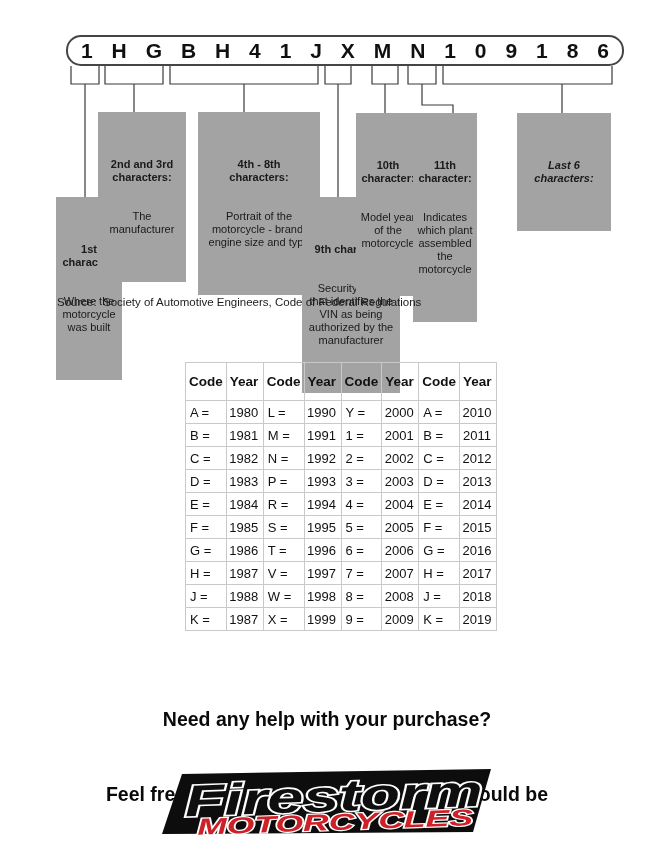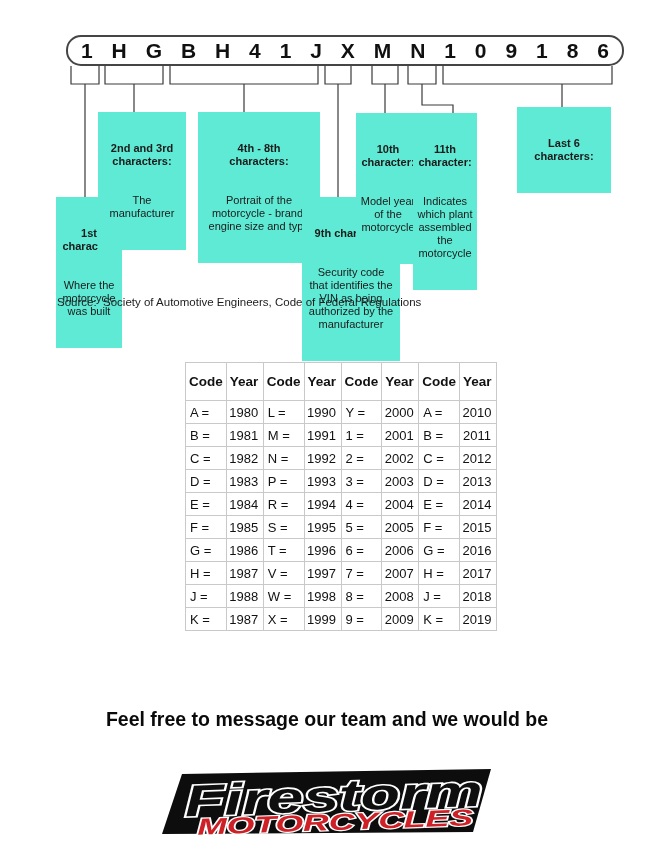--- a/index.html
+++ b/index.html
@@ -10,31 +10,31 @@
   .vin-box{position:absolute;left:66px;top:35px;width:558px;height:31px;
            border:2px solid #454545;border-radius:15px;box-sizing:border-box;
            display:flex;align-items:center;justify-content:space-between;
            padding:0 13px;font-weight:bold;font-size:21px;color:#101010;}
 
   
   #bracket-svg{position:absolute;left:0;top:0;width:654px;height:330px;}
   #bracket-svg path{fill:none;stroke:#3a3a3a;stroke-width:1.2;}
 
   
-  .callout{position:absolute;background:#5eead4;color:#1a1a1a;
+  .callout{position:absolute;background:#a3a3a3;color:#1a1a1a;
            font-size:11px;line-height:13px;text-align:center;
-           padding:4px 2px;white-space:pre;}
+           padding:20px 2px;white-space:pre;}
   .c-title{font-weight:bold;}
   .co-first{left:56px;top:197px;width:62px;}
   .co-sec{left:98px;top:112px;width:84px;}
   .co-four{left:198px;top:112px;width:118px;}
   .co-ninth{left:302px;top:197px;width:94px;}
   .co-tenth{left:356px;top:113px;width:60px;}
   .co-elev{left:413px;top:113px;width:60px;}
-  .co-last{left:517px;top:107px;width:90px;}
+  .co-last{left:517px;top:113px;width:90px;font-style:italic;}
 
   .source{position:absolute;left:57px;top:296px;font-size:11.5px;
           color:#1c1c1c;white-space:pre;}
 
   
   .yeartable-wrap{position:absolute;left:185px;top:362px;}
   .yeartable-wrap table{border-collapse:collapse;font-size:13px;color:#111;}
   .yeartable-wrap th,.yeartable-wrap td{border:1px solid #c9c9c9;height:23px;box-sizing:border-box;}
   .yeartable-wrap th{font-weight:bold;text-align:left;padding:11px 3px;font-size:13.5px;}
   .yeartable-wrap th.codeh{width:34px;} .yeartable-wrap th.yearh{width:37px;}
@@ -251,20 +251,21 @@
             <td class="code">9 =</td>
             <td class="year">2009</td>
             <td class="code">K =</td>
             <td class="year">2019</td>
           </tr>
         </tbody>
       </table>
   </div>
 
   <div class="help">
+    <div>Need any help with your purchase?</div>
     <div>Feel free to message our team and we would be</div>
     
   </div>
 
   <svg class="logo" viewBox="0 0 348 80">
     <polygon points="27,8 336,3 318,66 7,68" fill="#0d0d0d"></polygon>
     <text class="logo-main" x="30" y="45" textLength="298" lengthAdjust="spacingAndGlyphs" transform="rotate(-2 180 40)" fill="#0f0f0f">Firestorm</text>
     <text class="logo-sub" x="42" y="64" textLength="276" lengthAdjust="spacingAndGlyphs" transform="rotate(-2 180 55)" fill="#cd2027">MOTORCYCLES</text>
   </svg>
 

